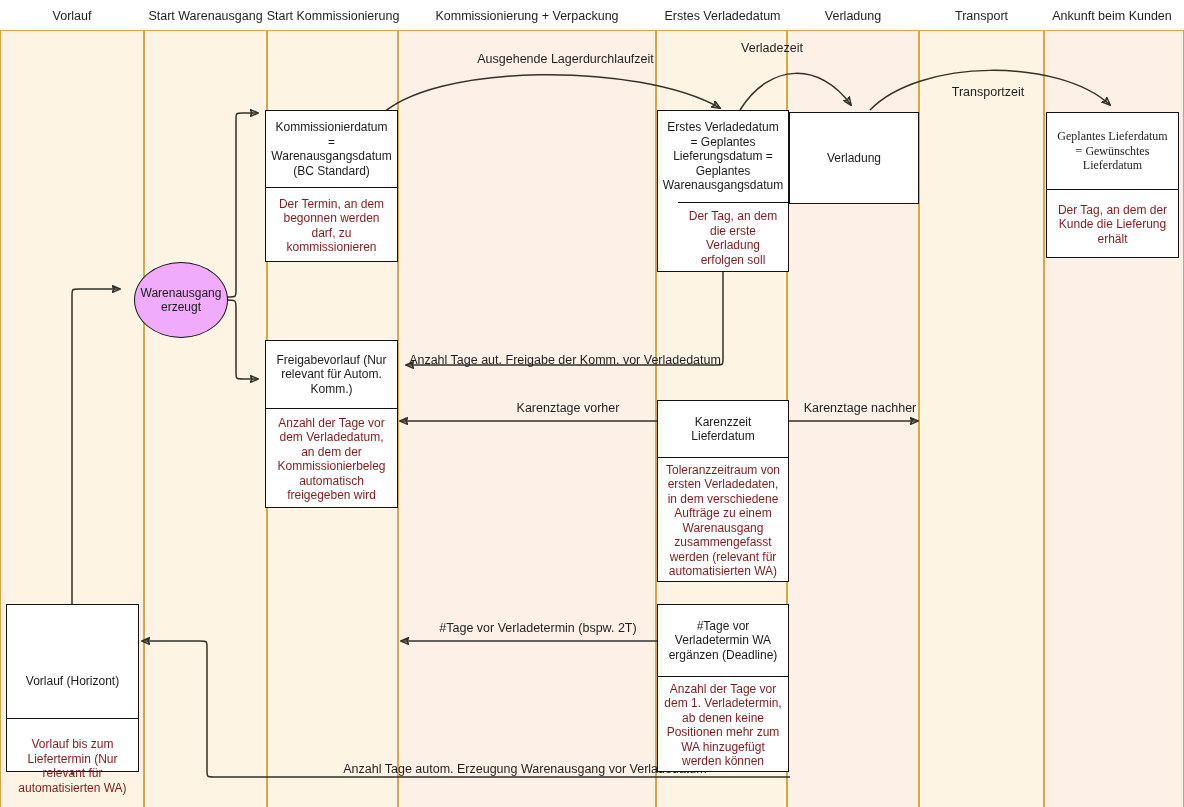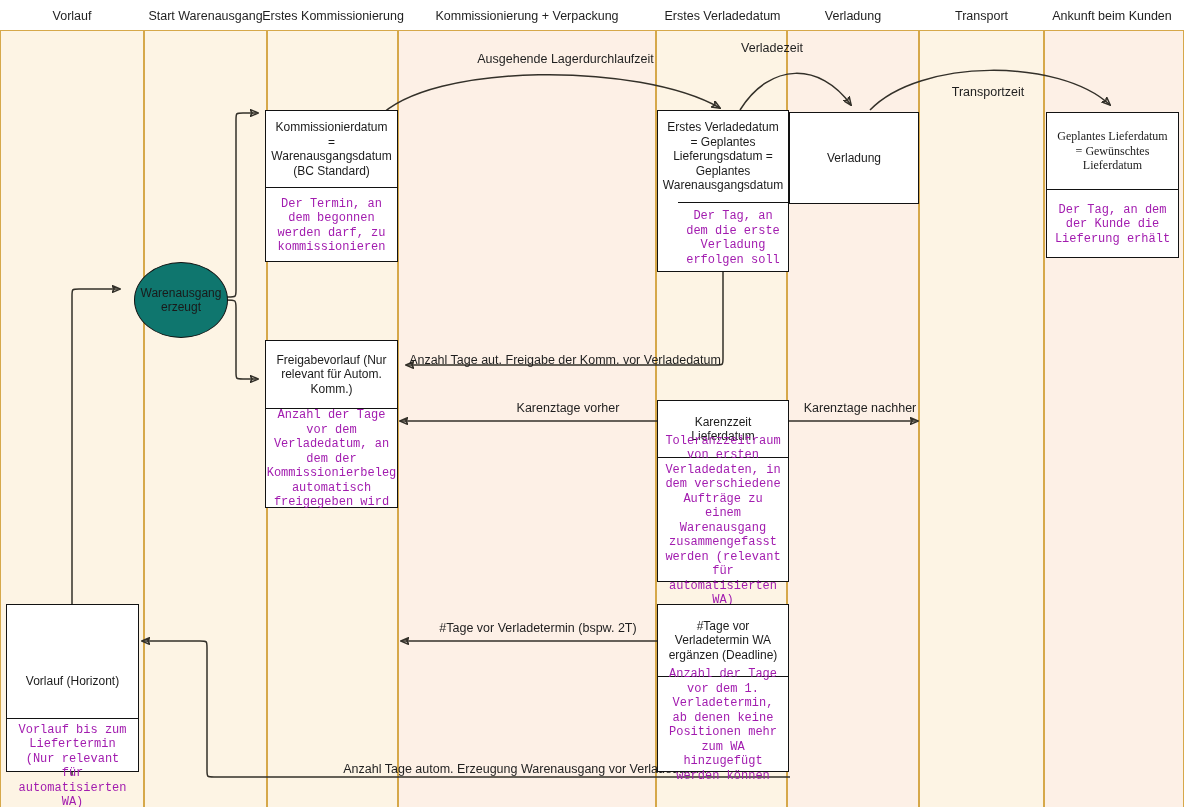--- a/index.html
+++ b/index.html
@@ -14,26 +14,26 @@
   .lane-top{position:absolute;top:30px;height:1px;background:#d6a84a;left:0;width:1184px;}
   .lane-label{position:absolute;top:6px;height:20px;line-height:20px;
               text-align:center;font-size:12.5px;color:#1f1f1f;white-space:nowrap;}
 
   
   .node{position:absolute;box-sizing:border-box;background:#ffffff;
         border:1.6px solid #121212;}
   .node .hd{box-sizing:border-box;display:flex;align-items:center;justify-content:center;
             text-align:center;padding:4px 6px;font-size:12px;line-height:14.5px;color:#1b1b1b;}
   .node .bd{box-sizing:border-box;display:flex;align-items:center;justify-content:center;
-            text-align:center;padding:4px 6px;font-size:12px;line-height:14.5px;color:#a21caf;
-            border-top:1.6px solid #121212;font-family:Liberation Mono, monospace;}
+            text-align:center;padding:4px 6px;font-size:12px;line-height:14.5px;color:#7f1d1d;
+            border-top:1.6px solid #121212;}
   .node.single .hd{height:100%;}
 
   .circle{position:absolute;box-sizing:border-box;border:1.6px solid #121212;
-          border-radius:50%;background:#0f766e;display:flex;align-items:center;
+          border-radius:50%;background:#f0abfc;display:flex;align-items:center;
           justify-content:center;text-align:center;font-size:12px;line-height:14.5px;}
 
   
   .elabel{position:absolute;font-size:12.5px;color:#1f1f1f;white-space:nowrap;
           text-align:center;line-height:15px;}
 
   svg.edges{position:absolute;left:0;top:0;width:1184px;height:807px;overflow:visible;}
   svg.edges path,svg.edges line{fill:none;stroke:#333029;stroke-width:1.5px;}
 </style>
 </head>
@@ -46,21 +46,21 @@
   <div class="lane tint-a" style="left:267px;width:131px;"></div>
   <div class="lane tint-b" style="left:398px;width:258px;"></div>
   <div class="lane tint-a" style="left:656px;width:131px;"></div>
   <div class="lane tint-b" style="left:787px;width:132px;"></div>
   <div class="lane tint-a" style="left:919px;width:125px;"></div>
   <div class="lane tint-b" style="left:1044px;width:140px;"></div>
   <div class="lane-top"></div>
 
   <div class="lane-label" style="left:0px;width:144px;">Vorlauf</div>
   <div class="lane-label" style="left:138px;width:135px;">Start Warenausgang</div>
-  <div class="lane-label" style="left:258px;width:150px;">Erstes Kommissionierung</div>
+  <div class="lane-label" style="left:258px;width:150px;">Start Kommissionierung</div>
   <div class="lane-label" style="left:398px;width:258px;">Kommissionierung + Verpackung</div>
   <div class="lane-label" style="left:645px;width:155px;">Erstes Verladedatum</div>
   <div class="lane-label" style="left:787px;width:132px;">Verladung</div>
   <div class="lane-label" style="left:919px;width:125px;">Transport</div>
   <div class="lane-label" style="left:1040px;width:144px;">Ankunft beim Kunden</div>
 
   <svg class="edges" viewBox="0 0 1184 807">
     <defs>
       <marker id="ah" markerWidth="9" markerHeight="8" refX="8.2" refY="4" orient="auto" markerUnits="userSpaceOnUse">
         <path d="M0,0.4 L8.6,4 L0,7.6 L2.4,4 Z" fill="#333029" stroke="none"></path>

